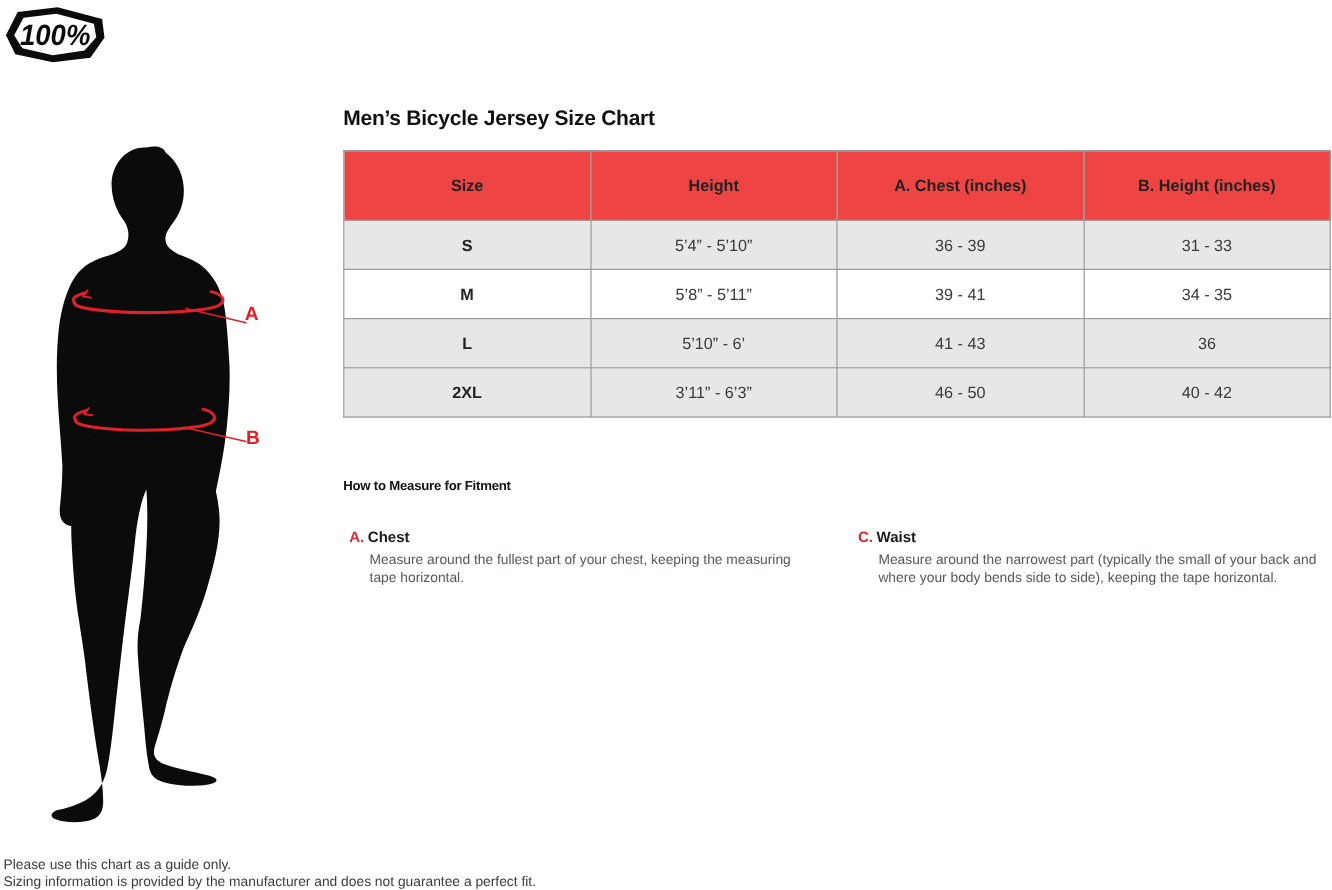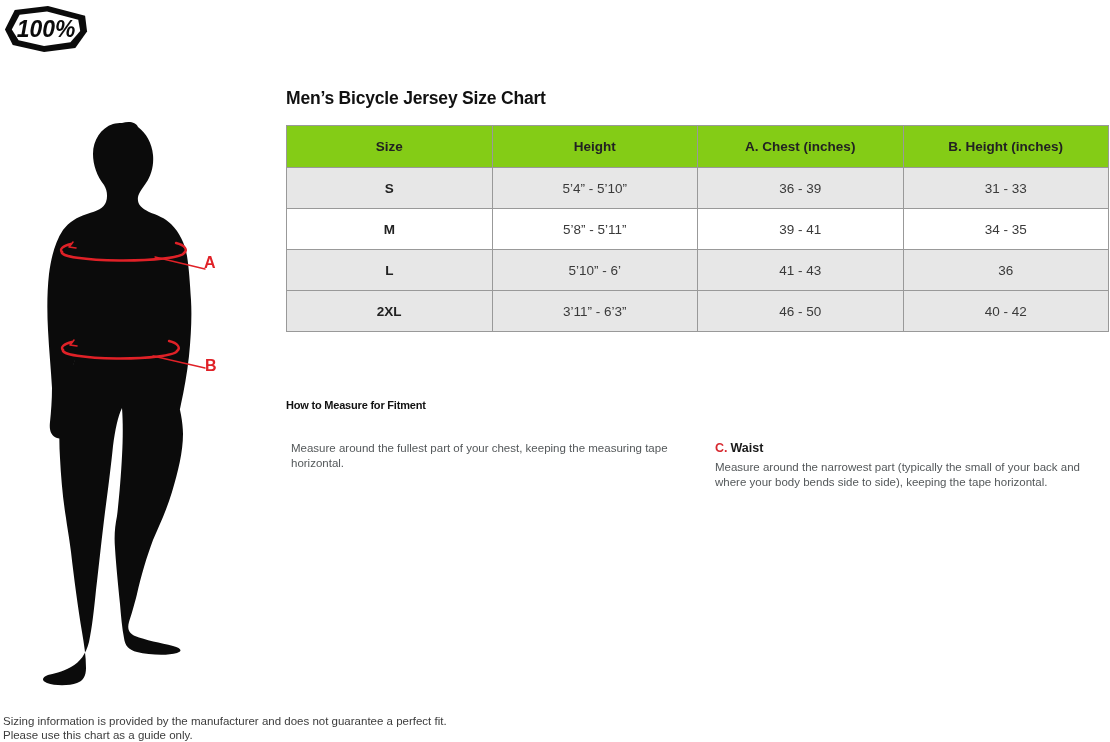--- a/index.html
+++ b/index.html
@@ -31,35 +31,35 @@
   .size-table {
     position:absolute; left:286px; top:125px; width:823px;
     border-collapse:collapse; table-layout:fixed;
   }
   .size-table th, .size-table td {
     border:1px solid #999;
     text-align:center; vertical-align:middle;
     font-size:13.5px; color:#3a3a3a;
   }
   .size-table th {
-    height:42px; font-weight:bold; color:#222;
-    background:#84cc16;
+    height:58px; font-weight:bold; color:#222;
+    background:#ef4444;
     text-align:center;
   }
   .size-table td { height:41px; background:#ffffff; }
   .size-table tr.shaded td { background:#e7e7e7; }
   .size-table td.size-cell { font-weight:bold; color:#222; }
 
   
   .measure-block { position:absolute; top:441px; }
   .measure-block.block-a { left:291px; width:382px; }
   .measure-block.block-c { left:715px; width:397px; }
   .measure-heading { font-size:12.5px; font-weight:bold; color:#1a1a1a; margin-bottom:5px; }
   .measure-heading .letter { color:#d7282f; margin-right:3px; }
-  .measure-text { font-size:11.5px; color:#54585a; line-height:1.32; }
+  .measure-text { font-size:11.5px; color:#54585a; line-height:1.32;margin-left:17px; }
 
   
   .figure-wrap { position:absolute; left:25px; top:116px; width:212px; height:575px; }
   .figure-label {
     position:absolute; font-size:16px; font-weight:bold; color:#e02127;
     font-family:"Liberation Sans", sans-serif;
   }
   .figure-label.label-a { left:204px; top:254px; }
   .figure-label.label-b { left:205px; top:357px; }
 
@@ -200,26 +200,29 @@
       <td>3’11” - 6’3”</td>
       <td>46 - 50</td>
       <td>40 - 42</td>
     </tr>
   </tbody>
 </table>
 
 <h2 class="section-heading">How to Measure for Fitment</h2>
 
 <div class="measure-block block-a">
+  <div class="measure-heading">
+    <span class="letter">A.</span><span>Chest</span>
+  </div>
   <div class="measure-text">Measure around the fullest part of your chest, keeping the measuring tape horizontal.</div>
 </div>
 
 <div class="measure-block block-c">
   <div class="measure-heading">
     <span class="letter">C.</span><span>Waist</span>
   </div>
   <div class="measure-text">Measure around the narrowest part (typically the small of your back and where your body bends side to side), keeping the tape horizontal.</div>
 </div>
 
 <div class="footer">
+  <div>Please use this chart as a guide only.</div>
   <div>Sizing information is provided by the manufacturer and does not guarantee a perfect fit.</div>
-  <div>Please use this chart as a guide only.</div>
 </div>
 
 </body></html>

